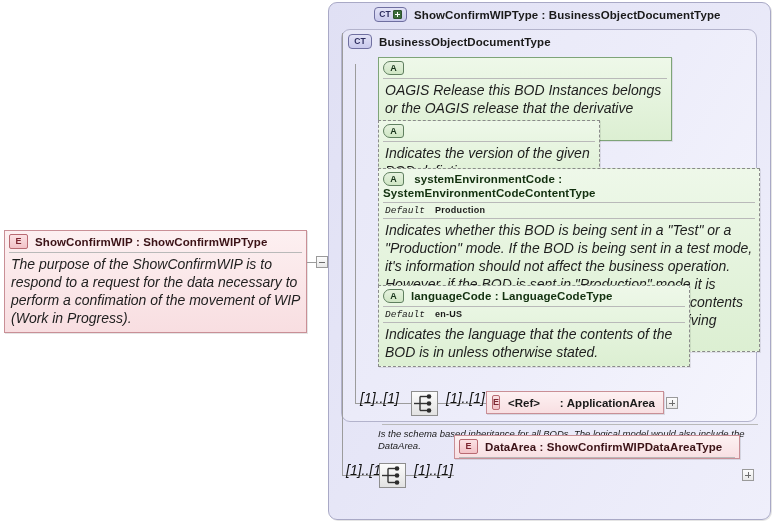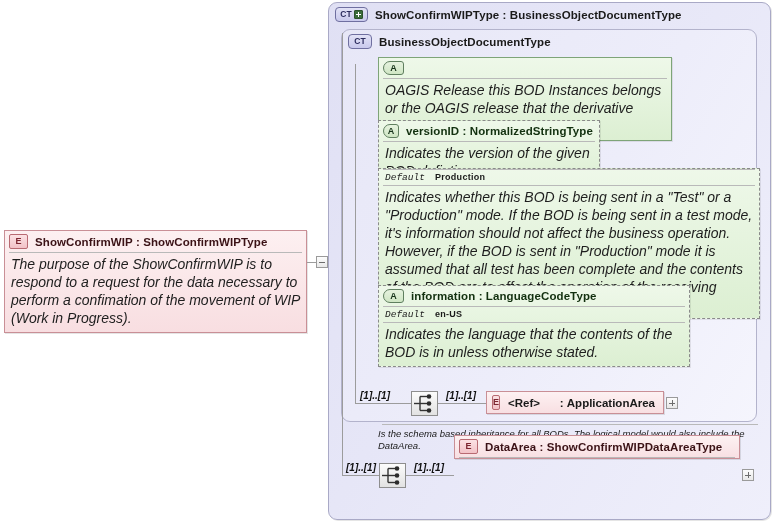--- a/index.html
+++ b/index.html
@@ -105,22 +105,22 @@
   
   .seq-icon {
     width: 27px; height: 25px;
     border: 1px solid #8e8e8e;
     background: linear-gradient(#fcfcfc, #e2e2e2);
     position: relative;
   }
 
   .card {
     font-style: italic;
-    font-size: 10px;
-    font-weight: bold;
+    font-size: 14px;
+    font-weight: normal;
     color: #111;
     white-space: nowrap;
   }
 
   .line { position: absolute; background: #9c9c9c; }
   .hline { height: 1px; }
   .vline { width: 1px; }
 
   
   #showconfirmwip-node {
@@ -132,20 +132,21 @@
   #showconfirmwip-node .node-title { color: #3b1216; }
 
   
   #ct-outer {
     position: absolute; left: 328px; top: 2px;
     width: 443px; height: 518px;
     border: 1px solid #a9a9c6;
     border-radius: 9px;
     background: linear-gradient(120deg, #e0e0f4 0%, #e6e6f7 40%, #efeffb 100%);
     box-shadow: 1px 1px 0 rgba(0,0,0,.10);
+    padding-left: 39px;
   }
   #ct-inner {
     position: absolute; left: 12px; top: 26px;
     width: 416px; height: 393px;
     border: 1px solid #b3b3cc;
     border-radius: 9px;
     background: linear-gradient(120deg, #e7e7f7 0%, #ededfa 55%, #f5f5fd 100%);
   }
 
   
@@ -224,40 +225,43 @@
       <div class="node-title">
         <span class="badge badge-A">A</span>
       </div>
       <div class="sep"></div>
       <div class="doc">OAGIS Release this BOD Instances belongs or the OAGIS release that the derivative work is based on.</div>
     </div>
 
     <div class="attr-box dashed" style="left:36px; top:90px; width:222px;">
       <div class="node-title">
         <span class="badge badge-A">A</span>
-        <span class="tname">versionID : NormalizedStringType</span>
       </div>
       <div class="sep"></div>
       <div class="doc">Indicates the version of the given BOD defintion.</div>
     </div>
 
     <div class="attr-box dashed" style="left:36px; top:138px; width:382px;">
+      <div class="node-title" style="display:block; text-align:left; padding-right:10px;">
+        <span class="badge badge-A" style="vertical-align:middle;">A</span>
+        <span class="tname" style="margin-left:7px; white-space:normal; display:inline; vertical-align:middle;">systemEnvironmentCode : SystemEnvironmentCodeContentType</span>
+      </div>
       <div class="sep"></div>
       <div class="defrow">
         <span class="dlabel">Default</span>
         <span class="dval">Production</span>
       </div>
       <div class="sep"></div>
       <div class="doc">Indicates whether this BOD is being sent in a "Test" or a "Production" mode. If the BOD is being sent in a test mode, it's information should not affect the business operation. However, if the BOD is sent in "Production" mode it is assumed that all test has been complete and the contents of the BOD are to affect the operation of the receiving business application(s).</div>
     </div>
 
     <div class="attr-box dashed" style="left:36px; top:255px; width:312px;">
       <div class="node-title">
         <span class="badge badge-A">A</span>
-        <span class="tname">information : LanguageCodeType</span>
+        <span class="tname">languageCode : LanguageCodeType</span>
       </div>
       <div class="sep"></div>
       <div class="defrow">
         <span class="dlabel">Default</span>
         <span class="dval">en-US</span>
       </div>
       <div class="sep"></div>
       <div class="doc">Indicates the language that the contents of the BOD is in unless otherwise stated.</div>
     </div>
 

